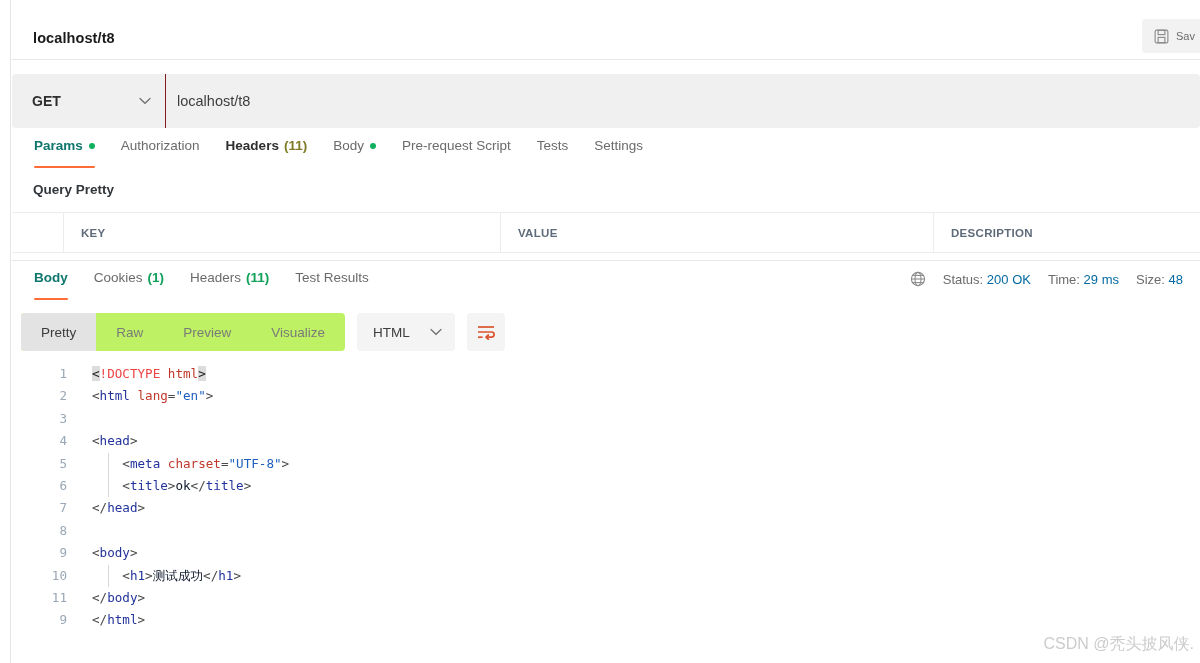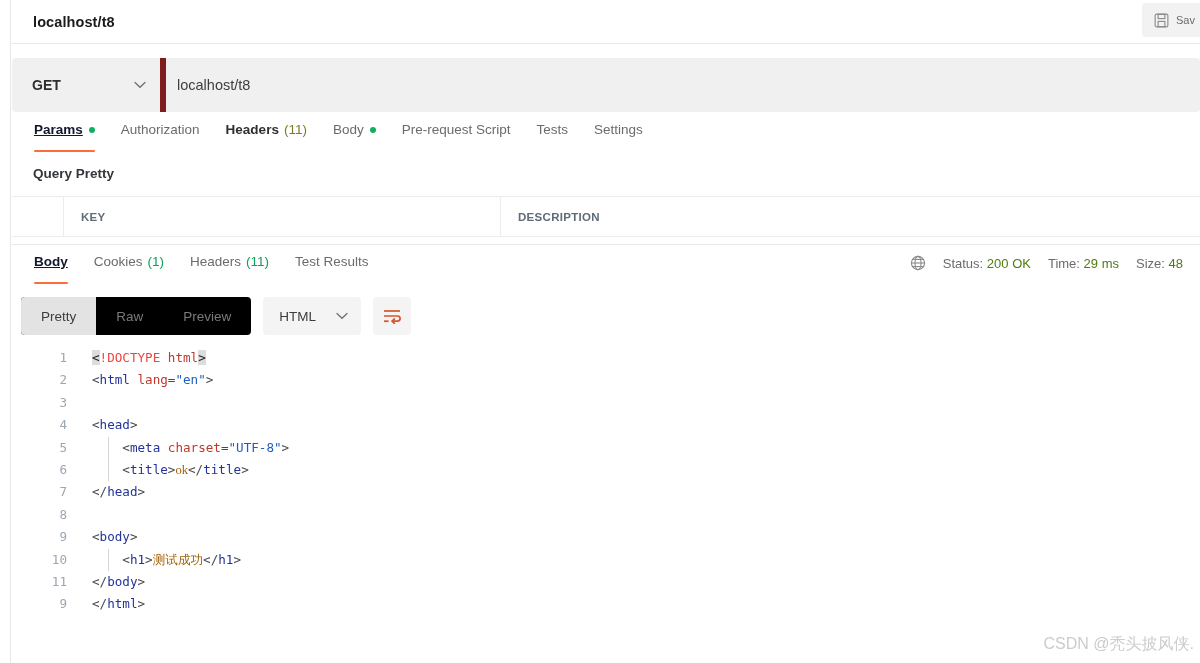--- a/index.html
+++ b/index.html
@@ -23,21 +23,21 @@
     left: 0; top: 0;
     width: 11px; height: 663px;
     background: #ffffff;
     border-right: 1px solid #e6e6e6;
     box-sizing: border-box;
   }
 
   
   #main {
     position: absolute;
-    left: 12px; top: 0;
+    left: 12px; top: 16px;
     width: 1188px; height: 550px;
     background: #ffffff;
   }
 
   
   #request-header {
     height: 44px;
     border-bottom: 1px solid #e8e8e8;
     display: flex;
     align-items: center;
@@ -86,21 +86,21 @@
   }
   #method-select {
     width: 154px;
     background: #f0f0f0;
     border-radius: 4px 0 0 4px;
     display: flex;
     align-items: center;
     justify-content: space-between;
     padding: 0 14px 0 20px;
     box-sizing: border-box;
-    border-right: 6px solid #7f1d1d;
+    border-right: 1px solid #7f1d1d;
   }
   #method-select .method-label {
     font-size: 14px;
     font-weight: bold;
     color: #2e2e2e;
   }
   .chev {
     width: 12px; height: 8px;
     flex: 0 0 auto;
   }
@@ -128,40 +128,40 @@
   .rtab {
     position: relative;
     height: 32px;
     display: flex;
     align-items: flex-start;
     padding: 0 13px;
     font-size: 13.5px;
     color: #6b6b6b;
     white-space: nowrap;
   }
-  .rtab.active { color: #0f172a; font-weight: bold; text-decoration: underline; }
+  .rtab.active { color: #0f766e; font-weight: bold; }
   .rtab.semi { color: #2f2f2f; font-weight: bold; }
   .rtab .underline {
     position: absolute;
     left: 13px; right: 13px;
     bottom: 2px;
     height: 2.5px;
     background: #ff6c37;
     border-radius: 2px;
   }
   .dot {
     width: 6px; height: 6px;
     border-radius: 50%;
     background: #10b05f;
     display: inline-block;
     margin-left: 6px;
     margin-top: 5px;
     flex: 0 0 auto;
   }
-  .count { color: #7e7a25; margin-left: 5px; font-weight: normal; }
+  .count { color: #7e7a25; margin-left: 5px; font-weight: bold; }
 
   
   #query-params-label {
     font-size: 13.5px;
     font-weight: bold;
     color: #33373b;
     margin-top: 12px;
     padding-left: 21px;
   }
   #params-table {
@@ -211,32 +211,32 @@
     padding-right: 0;
     margin-top: 1px;
     white-space: nowrap;
   }
   .globe { width: 16px; height: 16px; margin-right: 17px; flex: 0 0 auto; }
   .meta-item {
     font-size: 13px;
     color: #6b6b6b;
     margin-right: 17px;
   }
-  .meta-item .mval { color: #4d7c0f; text-align: right; }
+  .meta-item .mval { color: #0369a1; text-align: right; }
 
   
   #body-toolbar {
     display: flex;
     align-items: center;
     margin-top: 9px;
     padding-left: 9px;
   }
   #view-switch {
     display: flex;
-    background: #000000;
+    background: #bef264;
     border-radius: 4px;
     height: 38px;
     overflow: hidden;
     text-align: right;
   }
   .vbtn {
     display: flex;
     align-items: center;
     padding: 0 20px;
     font-size: 13.5px;
@@ -292,21 +292,21 @@
     position: absolute;
     left: 96px;
     width: 1px;
     background: #d7d7d7;
   }
   
   .t-br   { color: #4a4a4a; }
   .t-tag  { color: #22339c; }
   .t-attr { color: #c0392b; }
   .t-str  { color: #1e5fbe; }
-  .t-txt  { color: #a16207; font-family: Liberation Serif, serif; }
+  .t-txt  { color: #0f172a; }
   .t-dt   { color: #ef4444; }
   .hl     { background: #dcdcdc; }
 
   
   #watermark {
     position: absolute;
     right: 6px;
     bottom: 8px;
     font-size: 16px;
     color: #cccccc;
@@ -369,20 +369,21 @@
       <div class="rtab">
         <span>Settings</span>
       </div>
     </div>
 
   <div id="query-params-label">Query Pretty</div>
 
   <div id="params-table">
     <div class="pcell c0"></div>
     <div class="pcell c1">KEY</div>
+    <div class="pcell c2">VALUE</div>
     <div class="pcell c3">DESCRIPTION</div>
   </div>
 
   <div id="response-divider"></div>
 
   <div id="response-tabs-row">
     <div id="response-tabs">
         <div class="rtab active">
           <span>Body</span>
           <span class="underline"></span>
@@ -418,20 +419,23 @@
     <div id="view-switch">
         <div class="vbtn active">
           <span>Pretty</span>
         </div>
         <div class="vbtn">
           <span>Raw</span>
         </div>
         <div class="vbtn">
           <span>Preview</span>
         </div>
+        <div class="vbtn">
+          <span>Visualize</span>
+        </div>
       </div>
 
     <div id="format-select">
       <span>HTML</span>
       <svg class="chev" viewBox="0 0 12 8">
         <path d="M1 1.5 L6 6.3 L11 1.5" fill="none" stroke="#6e6e6e" stroke-width="1.2" stroke-linecap="round"></path>
       </svg>
     </div>
 
     <div id="wrap-button">

